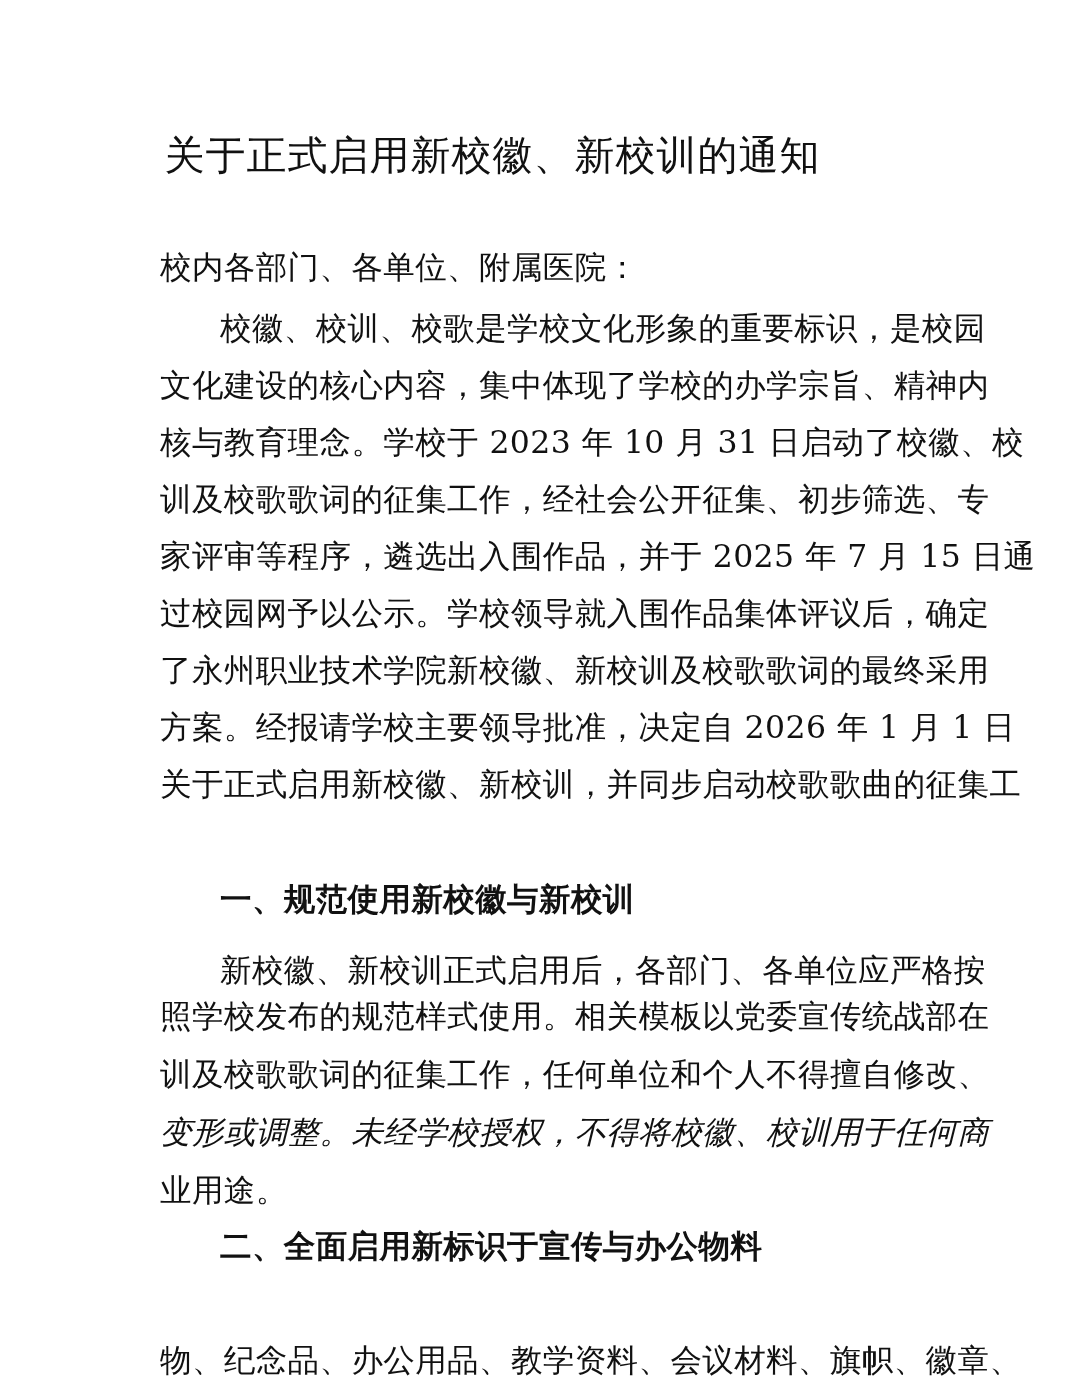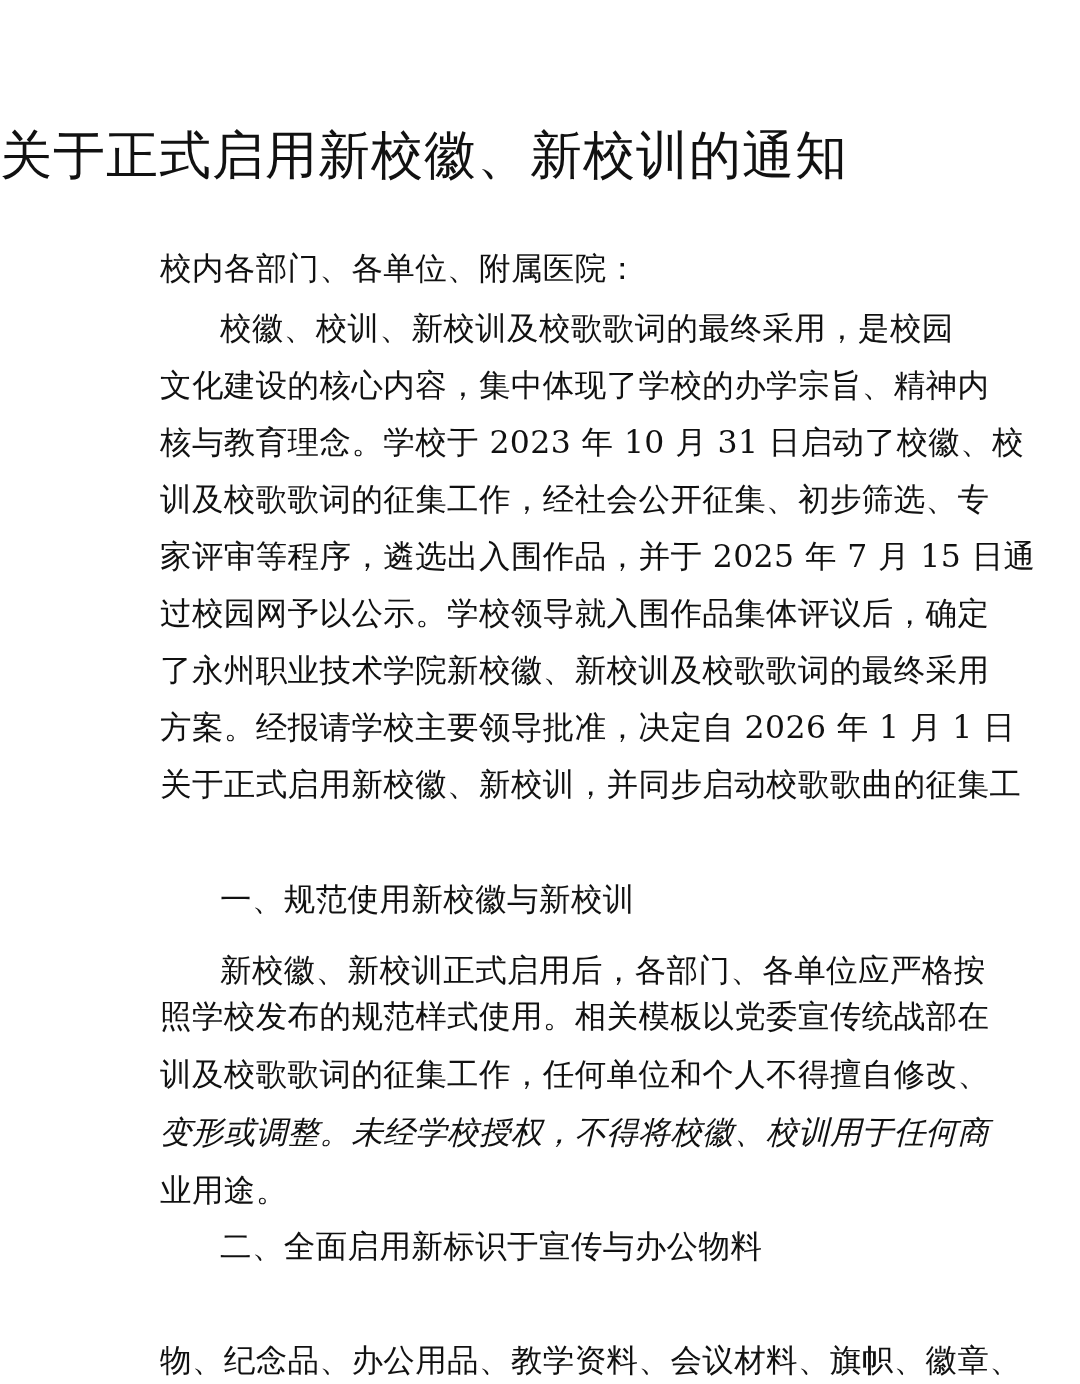--- a/index.html
+++ b/index.html
@@ -19,22 +19,23 @@
       position: absolute;
       left: 0; top: 0;
       width: 1080px;
       height: 1384px;
     }
     .title {
       position: absolute;
       left: 0;
       top: 128px;
       width: 985px;
+      text-align: center;
       font-family: "DejaVu Sans", "Liberation Sans", sans-serif;
-      font-size: 52px;
+      font-size: 40px;
       line-height: 54px;
       letter-spacing: 1px;
       color: #111;
     }
     .line {
       position: absolute;
       left: 160px;
       width: 756px;
       font-size: 31.5px;
       line-height: 40px;
@@ -42,32 +43,33 @@
       overflow: visible;
       letter-spacing: 0.4px;
       text-align: justify;
       text-align-last: justify;
     }
     .line.last { text-align-last: left; }
     .line.indent { left: 220px; width: 696px; }
     .heading {
       font-family: "DejaVu Sans", "Liberation Sans", sans-serif;
       text-align-last: left;
+      font-weight: bold;
     }
   </style>
 </head>
 <body>
 
 <div class="page">
 
   <div class="title">关于正式启用新校徽、新校训的通知</div>
 
-  <div class="line last" style="top:248px;">校内各部门、各单位、附属医院：</div>
+  <div class="line last" style="top:248px;font-family:Liberation Serif, serif;">校内各部门、各单位、附属医院：</div>
 
-  <div class="line indent" style="top:308px;">校徽、校训、新校训及校歌歌词的最终采用，是校园</div>
+  <div class="line indent" style="top:308px;">校徽、校训、校歌是学校文化形象的重要标识，是校园</div>
   <div class="line" style="top:365px;">文化建设的核心内容，集中体现了学校的办学宗旨、精神内</div>
   <div class="line" style="top:422px;">核与教育理念。学校于 2023 年 10 月 31 日启动了校徽、校</div>
   <div class="line" style="top:479px;">训及校歌歌词的征集工作，经社会公开征集、初步筛选、专</div>
   <div class="line" style="top:536px;">家评审等程序，遴选出入围作品，并于 2025 年 7 月 15 日通</div>
   <div class="line" style="top:650px;">了永州职业技术学院新校徽、新校训及校歌歌词的最终采用</div>
   <div class="line" style="top:593px;">过校园网予以公示。学校领导就入围作品集体评议后，确定</div>
   <div class="line last" style="top:707px;">方案。经报请学校主要领导批准，决定自 2026 年 1 月 1 日</div>
   <div class="line" style="top:764px;">关于正式启用新校徽、新校训，并同步启动校歌歌曲的征集工</div>
 
   <div class="line indent heading" style="top:879px;">一、规范使用新校徽与新校训</div>

